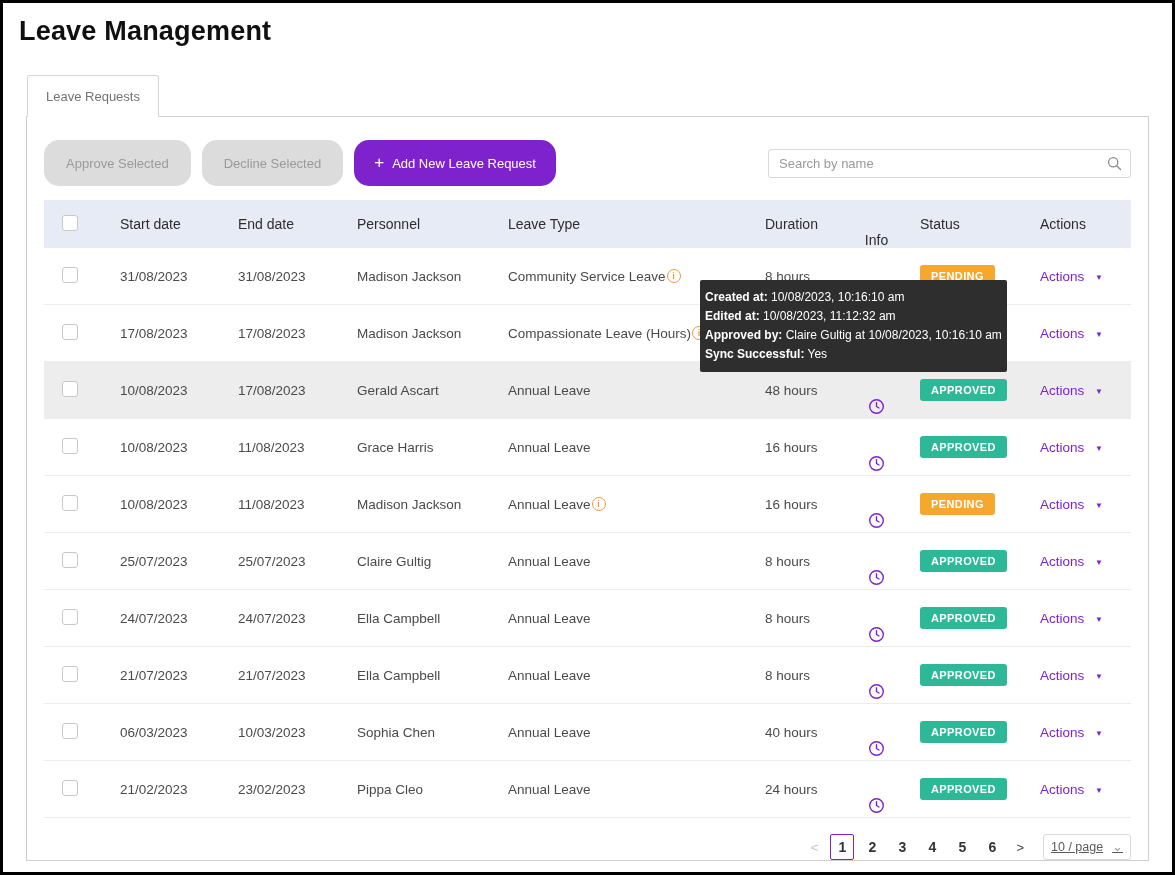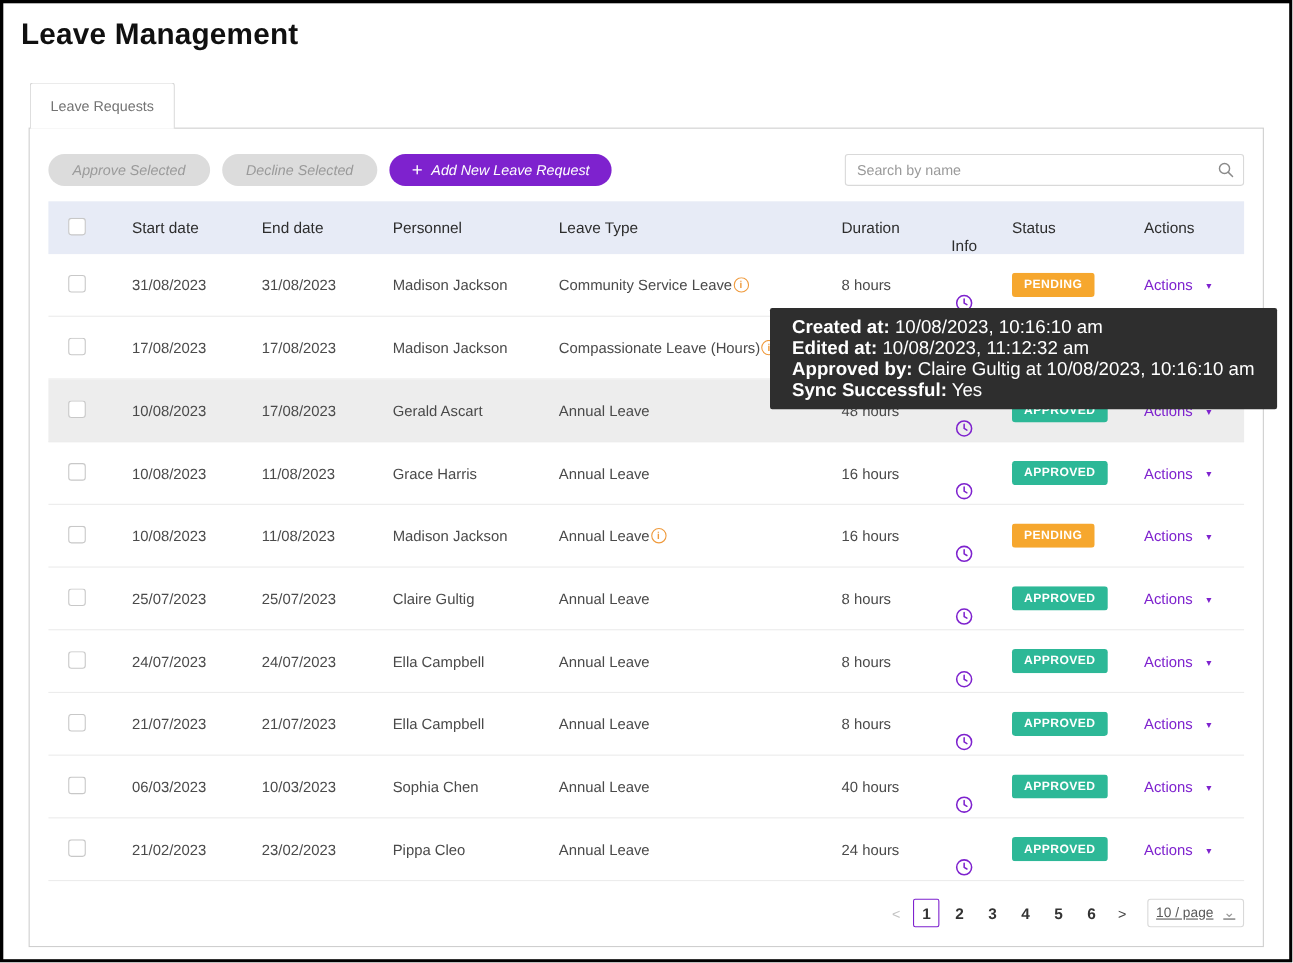--- a/index.html
+++ b/index.html
@@ -17,23 +17,23 @@
     background:#fff; border:1px solid #d6d6d6; border-bottom:none;
     border-radius:3px 3px 0 0; padding:0 18px;
     display:flex; align-items:center; font-size:13px; color:#737373; cursor:pointer;
   }
   .panel {
     position:absolute; top:113px; left:23px; right:23px; height:745px;
     border:1px solid #cfcfcf; background:#fff; z-index:1;
   }
   .toolbar { display:flex; align-items:center; margin:23px 17px 14px 17px; }
   .btn {
-    height:29px; border:none; border-radius:15px; font-size:13px;
+    height:46px; border:none; border-radius:15px; font-size:13px;
     font-family:"Liberation Sans", sans-serif; padding:0 22px; margin-right:11px;
-    display:inline-flex; align-items:center;font-style:italic;
+    display:inline-flex; align-items:center;
   }
   .btn.disabled { background:#dcdcdc; color:#9a9a9a; cursor:default; }
   .btn.primary { background:#7e22ce; color:#fff; cursor:pointer; padding:0 20px; }
   .btn .plus { font-size:17px; margin-right:8px; font-weight:400; }
   .search {
     margin-left:auto; width:363px; height:29px; border:1px solid #d9d9d9;
     border-radius:3px; display:flex; align-items:center; background:#fff;gap:31px;
   }
   .search input {
     flex:1; border:none; outline:none; padding:0 10px; font-size:13px; color:#333;
@@ -86,21 +86,21 @@
   .page-num.current { border:1px solid #7e22ce; border-radius:2px; }
   .page-size {
     width:88px; height:26px; border:1px solid #d9d9d9; border-radius:3px;
     display:flex; align-items:center; justify-content:space-between;
     padding:0 7px; color:#5a5a5a; font-size:12.5px; margin-left:10px; cursor:pointer;text-decoration:underline;
   }
   .page-size .sel-chev { color:#999; font-size:13px; line-height:10px; }
   .tooltip {
     position:absolute; left:697px; top:277px; z-index:20;
     background:#2e2e2e; color:#fff; border-radius:2px;
-    padding:8px 20px; font-size:17px; line-height:19px; white-space:nowrap;
+    padding:8px 5px; font-size:12px; line-height:19px; white-space:nowrap;
   }
   .tip-line b { font-weight:700; }
 </style>
 </head>
 <body>
 
 <div class="screen">
 
   <div class="page-title">Leave Management</div>
 

